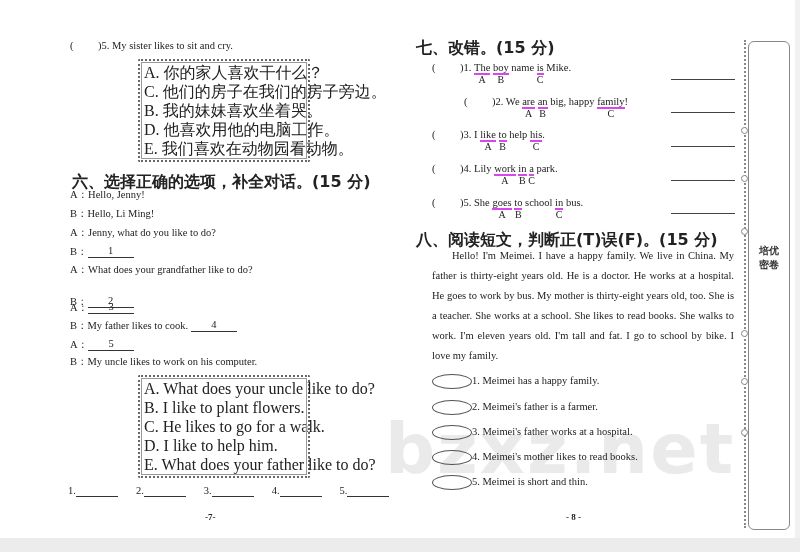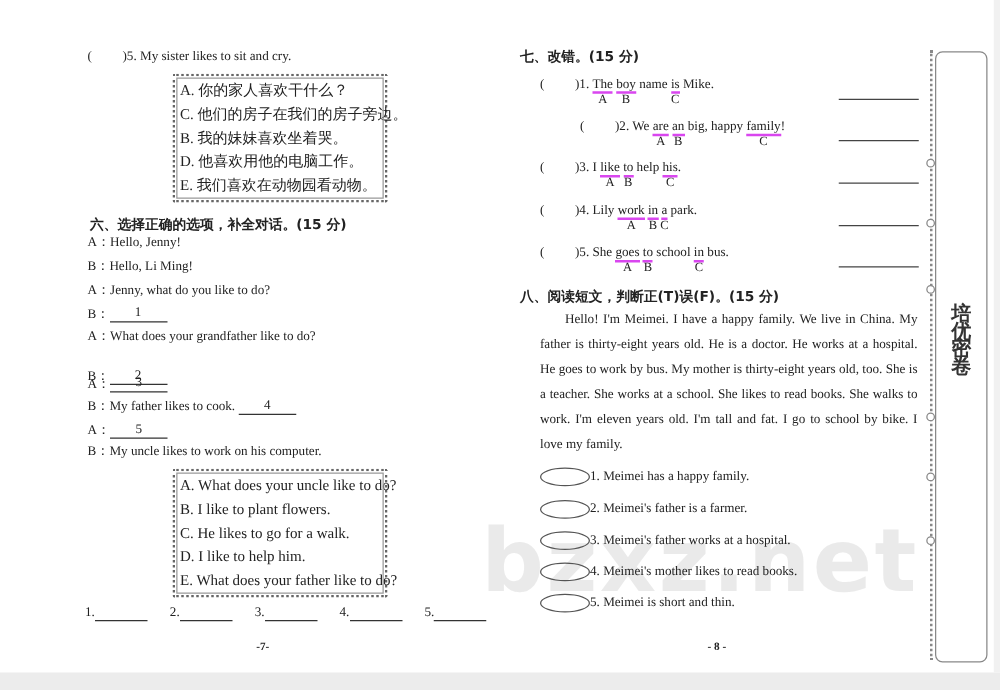--- a/index.html
+++ b/index.html
@@ -4,43 +4,43 @@
 <style>
   html, body { margin:0; padding:0; }
   body {
     width:800px; height:552px; background:#ffffff; position:relative; overflow:hidden;
     font-family:"Liberation Serif","DejaVu Serif",serif; color:#222;
   }
   .page-bottom-shadow { position:absolute; left:0; top:538px; width:800px; height:14px; background:#ececec; }
   .right-edge-shadow { position:absolute; left:795px; top:0; width:5px; height:538px; background:#f1f1f1; }
   .abs { position:absolute; white-space:nowrap; }
   .txt { font-size:10.5px; line-height:12px; }
-  .bold-head { font-family:"DejaVu Sans","Liberation Sans",sans-serif; font-weight:bold; font-size:11px; }
+  .bold-head { font-family:"DejaVu Sans","Liberation Sans",sans-serif; font-weight:bold; font-size:16px; }
   .paren { display:inline-block; width:28px; }
   .blank { display:inline-block; border-bottom:1px solid #333; text-align:center; height:12px; vertical-align:bottom; }
   .choice-box {
     position:absolute; border:2px dotted #666; border-radius:2px; padding:2px 4px;
     outline:1px solid #999; outline-offset:-4px;
   }
-  .choice-box .opt { font-size:12px; line-height:19px; white-space:nowrap; }
+  .choice-box .opt { font-size:16px; line-height:19px; white-space:nowrap; }
   .ul { display:inline-block; position:relative; border-bottom:2px solid #d946ef; line-height:11px; }
   .ul .lab { position:absolute; left:50%; transform:translateX(-50%); top:12px; font-size:10px; }
   .ans-line { position:absolute; height:0; border-top:1px solid #444; width:64px; }
   .oval { display:inline-block; width:38px; height:13px; border:1px solid #555; border-radius:50%; vertical-align:middle; margin-right:0px; }
   .passage { position:absolute; left:432px; top:246px; width:302px; font-size:10.5px; line-height:20px; text-align:justify; }
   .page-num { font-size:9px; font-weight:bold; }
   .watermark {
     position:absolute; left:385px; top:408px; font-family:"DejaVu Sans","Liberation Sans",sans-serif;
     font-weight:bold; font-size:70px; letter-spacing:2px; color:#e4e4e4; opacity:0.75; z-index:0;
   }
   .content { position:relative; z-index:1; }
   .side-strip-frame { position:absolute; left:748px; top:41px; width:40px; height:487px; border:1px solid #888; border-radius:6px; }
   .side-dash { position:absolute; left:744px; top:40px; width:0; height:488px; border-left:2px dotted #888; }
   .side-dot { position:absolute; left:741px; width:5px; height:5px; border:1px solid #888; border-radius:50%; background:#fff; }
-  .logo-mark { position:absolute; left:757px; top:244px; width:24px; height:66px; font-family:"DejaVu Sans",sans-serif; font-weight:bold; font-size:16px; line-height:14px; text-align:center; color:#333; }
+  .logo-mark { position:absolute; left:757px; top:244px; width:24px; height:66px; font-family:"DejaVu Sans",sans-serif; font-weight:bold; font-size:10px; line-height:14px; text-align:center; color:#333; }
 </style>
 </head>
 <body>
 
 <div class="page-bottom-shadow"></div>
 <div class="right-edge-shadow"></div>
 
 <div class="watermark">bzxz.net</div>
 
 <div class="content">

